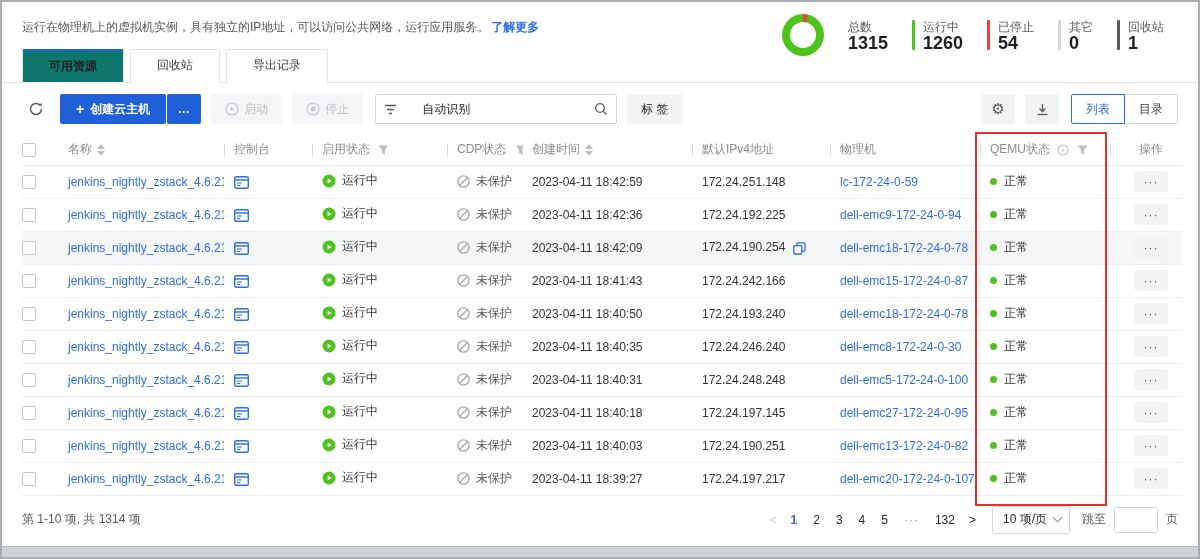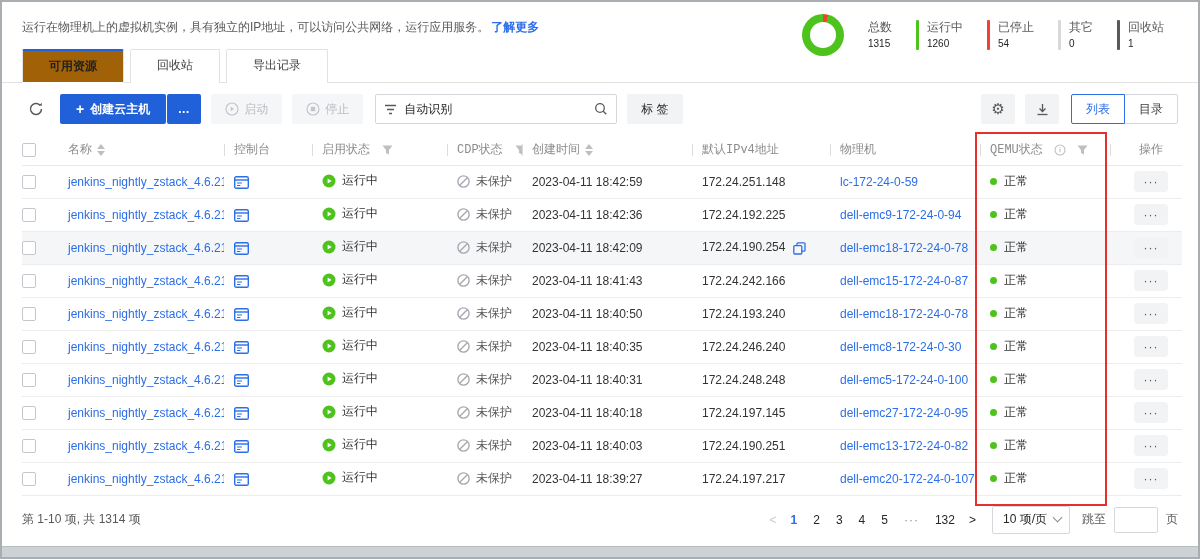--- a/index.html
+++ b/index.html
@@ -16,53 +16,53 @@
   .subtitle { margin-top:5px; font-size:12px; color:#595959; }
   .subtitle a { color:#2c6de8; font-weight:bold; text-decoration:none; cursor:pointer; margin-left:2px; }
 
   .header-stats { position:absolute; right:22px; top:12px; display:flex; align-items:center; }
   .donut { width:42px; height:42px; border-radius:50%; background:conic-gradient(#f04134 0deg 14deg,#4ec31e 14deg 360deg); position:relative; margin-right:12px; }
   .donut::after { content:""; position:absolute; left:8px; top:8px; width:26px; height:26px; border-radius:50%; background:#fff; }
   .stat-item { display:flex; align-items:center; padding:0 12px 0 0; margin-left:12px; }
   .stat-bar { width:3px; height:30px; border-radius:1px; margin-right:8px; }
   .stat-item:first-of-type { margin-left:0; }
   .stat-label { font-size:12px; color:#595959; line-height:16px; }
-  .stat-value { font-size:10px; font-weight:normal; color:#1f1f1f; line-height:17px; }
+  .stat-value { font-size:18px; font-weight:bold; color:#1f1f1f; line-height:17px; }
 
   
   .tabs { display:flex; padding:0 20px; margin-top:12px; border-bottom:1px solid #e2e2e2; }
   .tab { padding:7px 26px; border:1px solid #e2e2e2; border-bottom:none; background:#fff; color:#404040; cursor:pointer; margin-right:6px; position:relative; top:1px; border-radius:2px 2px 0 0; }
-  .tab.active { border-top:2px solid #2061d9; font-weight:bold; color:#1f1f1f; background:#a16207; border-bottom:1px solid #fff; }
+  .tab.active { border-top:2px solid #2061d9; font-weight:bold; color:#1f1f1f; background:#0f766e; border-bottom:1px solid #fff; }
 
   
   .toolbar { display:flex; align-items:center; padding:11px 20px; }
   .tb-right { margin-left:auto; display:flex; align-items:center; }
   .icon-btn { border:none; background:transparent; cursor:pointer; padding:4px 6px; margin-right:10px; display:flex; align-items:center; }
   .btn { height:30px; border:none; border-radius:2px; cursor:pointer; font-size:12px; display:inline-flex; align-items:center; justify-content:center; }
   .btn-primary { background:#2061d9; color:#fff; padding:0 16px; font-weight:bold; }
   .btn-primary-more { background:#2061d9; color:#fff; width:34px; margin-left:1px; font-weight:bold; letter-spacing:1px; }
   .btn-disabled { background:#f5f6f7; color:#b8bcc2; padding:0 14px; margin-left:10px; cursor:not-allowed; }
   .btn-plain { background:#f2f3f5; color:#262626; padding:0 14px; margin-left:10px; }
   .chevron { display:inline-block; width:7px; height:7px; border-right:1.5px solid #8c8c8c; border-bottom:1.5px solid #8c8c8c; transform:rotate(45deg); margin-left:7px; position:relative; top:-2px; }
   .search-box { height:30px; width:242px; border:1px solid #d4d7dc; border-radius:2px; display:flex; align-items:center; padding:0 8px; margin-left:12px; background:#fff; }
-  .search-box .search-text { flex:1; color:#262626; margin-left:7px; }
+  .search-box .search-text { flex:1; color:#262626; margin-left:25px; }
   .sq-btn { width:34px; height:30px; background:#f2f3f5; border:none; border-radius:2px; margin-left:10px; cursor:pointer; display:inline-flex; align-items:center; justify-content:center; color:#595959; font-size:15px; }
   .view-toggle { display:flex; margin-left:12px; }
   .view-btn { height:30px; padding:0 14px; background:#fff; border:1px solid #d4d7dc; cursor:pointer; font-size:12px; color:#404040; }
   .view-btn.active { border:1px solid #2c6de8; color:#2c6de8; z-index:1; }
   .view-btn:first-child { border-radius:2px 0 0 2px; }
   .view-btn:last-child { border-radius:0 2px 2px 0; margin-left:-1px; }
 
   
   .table-zone { position:relative; margin:0 20px; }
   table { border-collapse:collapse; table-layout:fixed; width:1160px; }
   col.c-check{width:36px;} col.c-name{width:166px;} col.c-console{width:88px;} col.c-enable{width:135px;}
   col.c-cdp{width:75px;} col.c-created{width:170px;} col.c-ip{width:138px;} col.c-host{width:150px;}
   col.c-qemu{width:130px;} col.c-action{width:72px;}
-  thead th { height:30px; font-weight:normal; color:#8c8c8c; text-align:left; border-bottom:1px solid #e8e8e8; white-space:nowrap; overflow:hidden; position:relative; padding-left:10px;font-family:Liberation Mono, monospace; }
+  thead th { height:30px; font-weight:normal; color:#8c8c8c; text-align:left; border-bottom:1px solid #e8e8e8; white-space:nowrap; overflow:hidden; position:relative; padding-left:10px; }
   thead th.first { padding-left:0; }
   thead th.sep::before { content:""; position:absolute; left:0; top:9px; height:12px; width:1px; background:#dcdcdc; }
   th.center, td.center { text-align:center; }
   tbody td { height:33px; border-bottom:1px solid #ededed; white-space:nowrap; overflow:hidden; padding-left:10px; color:#333; }
   tbody td.first { padding-left:0; }
   tbody tr.highlight { background:#f5f6f7; }
   .checkbox { display:inline-block; width:14px; height:14px; border:1px solid #c3c7cc; border-radius:2px; background:#fff; vertical-align:middle; cursor:pointer; }
   a.cell-link { color:#2c6de8; text-decoration:none; cursor:pointer; }
   .sort-icon { display:inline-flex; flex-direction:column; margin-left:5px; vertical-align:middle; }
   .sort-icon i { width:0; height:0; border-left:4px solid transparent; border-right:4px solid transparent; display:block; }

